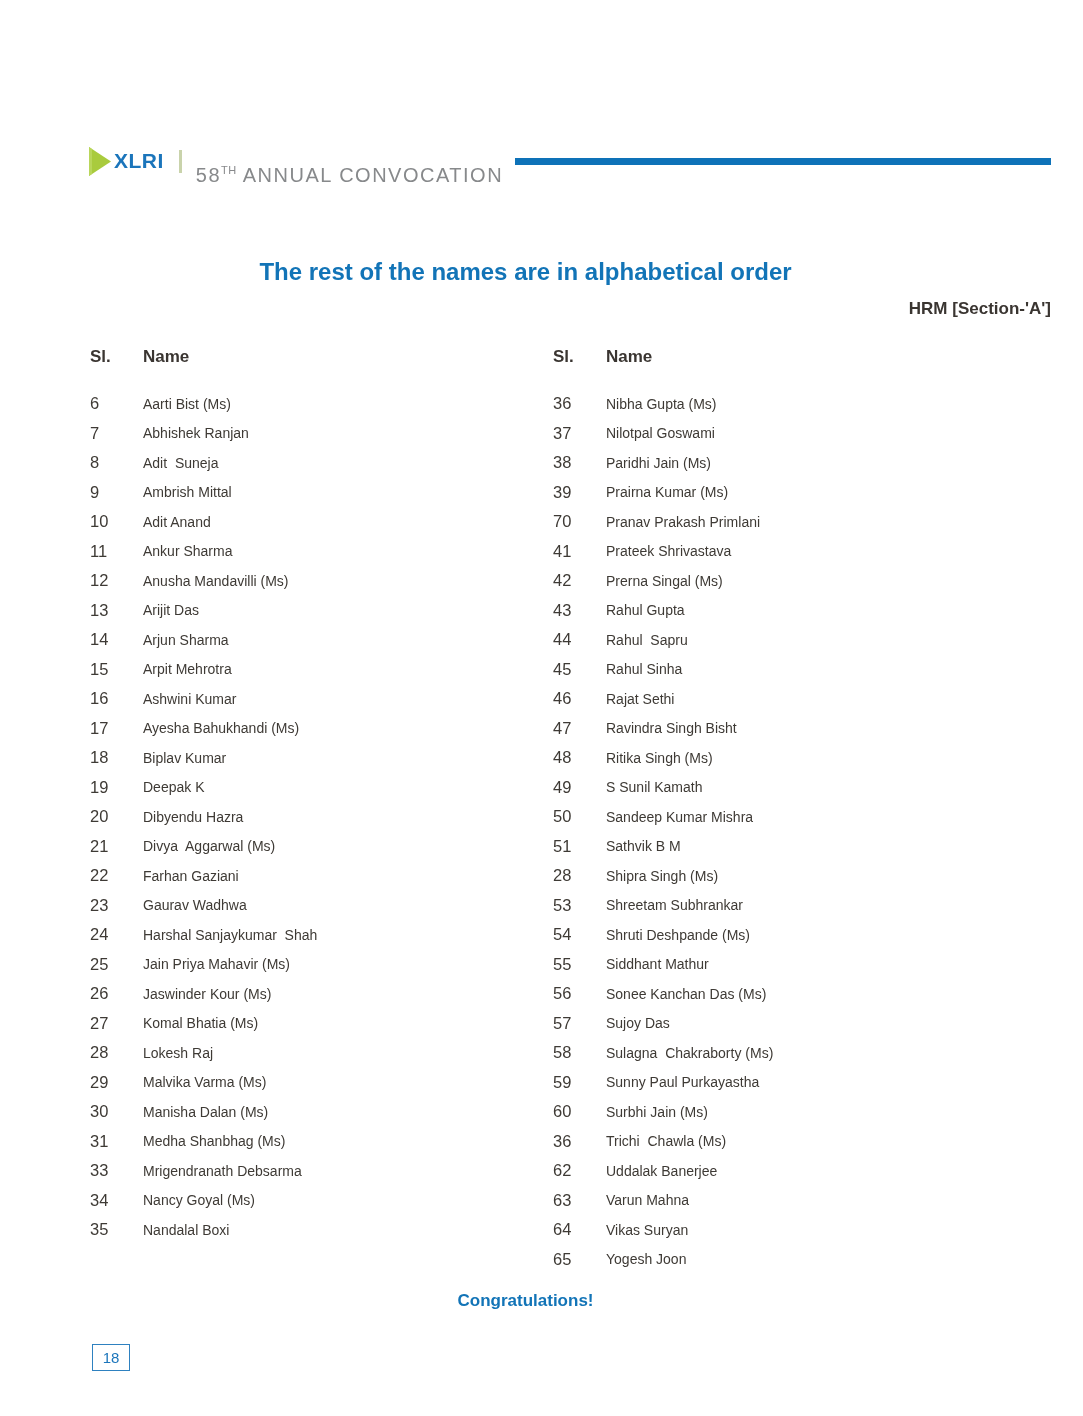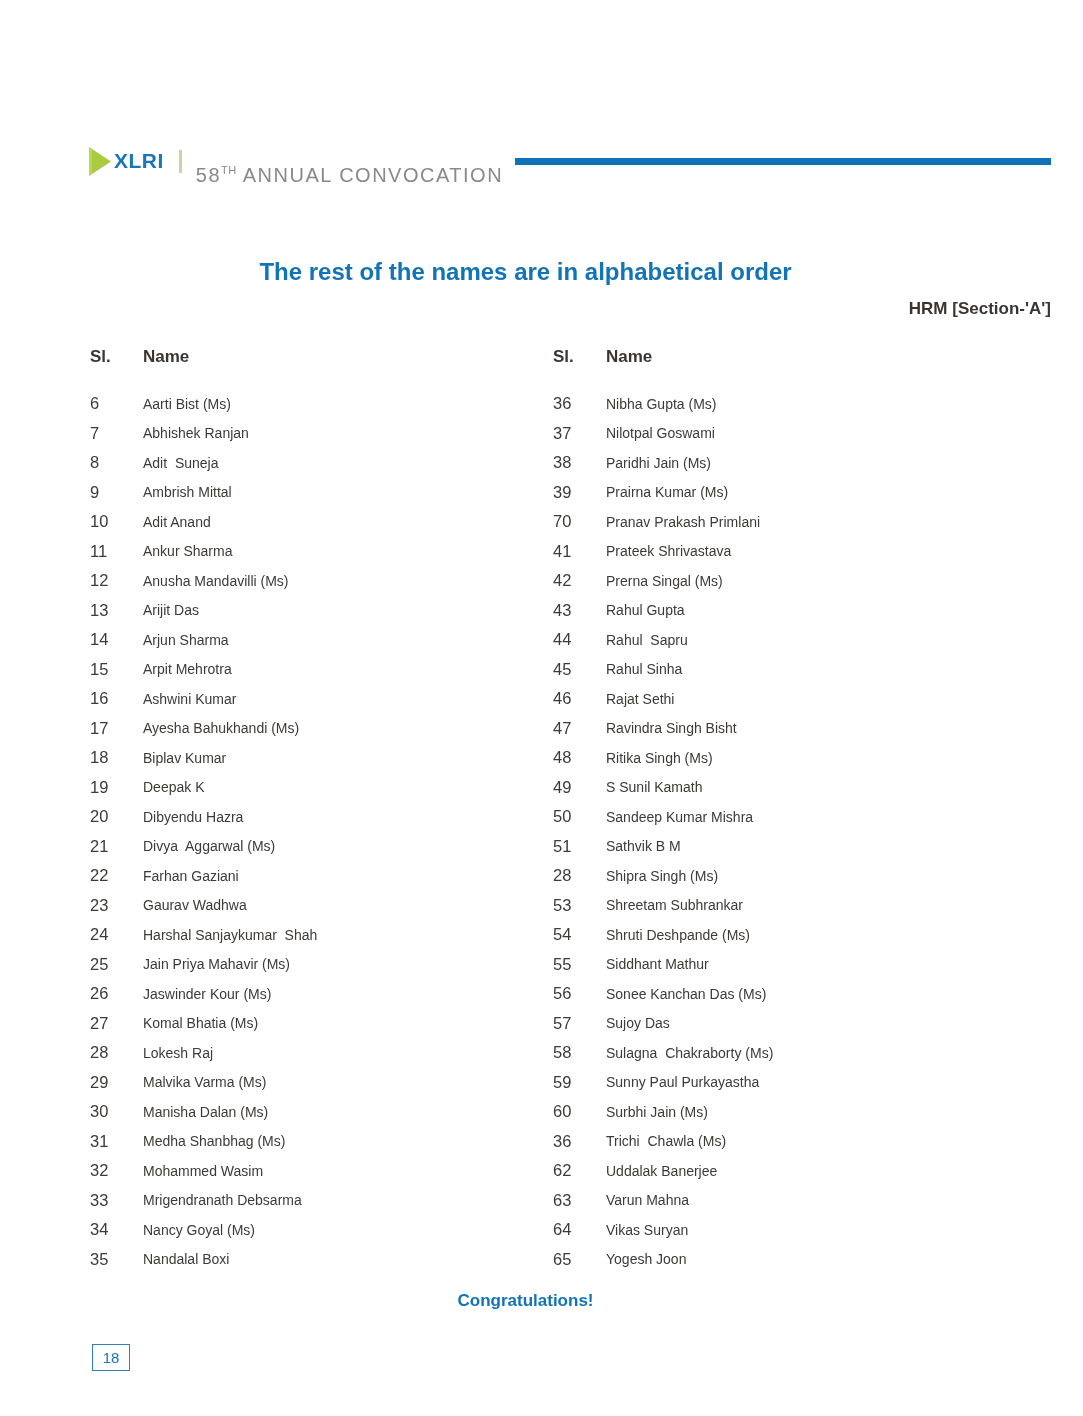--- a/index.html
+++ b/index.html
@@ -196,24 +196,20 @@
       </div>
         <div class="list-row">
         <span class="sl">30</span>
         <span class="nm">Manisha Dalan (Ms)</span>
       </div>
         <div class="list-row">
         <span class="sl">31</span>
         <span class="nm">Medha Shanbhag (Ms)</span>
       </div>
         <div class="list-row">
-        <span class="sl">32</span>
-        <span class="nm">Mohammed Wasim</span>
-      </div>
-        <div class="list-row">
         <span class="sl">33</span>
         <span class="nm">Mrigendranath Debsarma</span>
       </div>
         <div class="list-row">
         <span class="sl">34</span>
         <span class="nm">Nancy Goyal (Ms)</span>
       </div>
         <div class="list-row">
         <span class="sl">35</span>
         <span class="nm">Nandalal Boxi</span>

